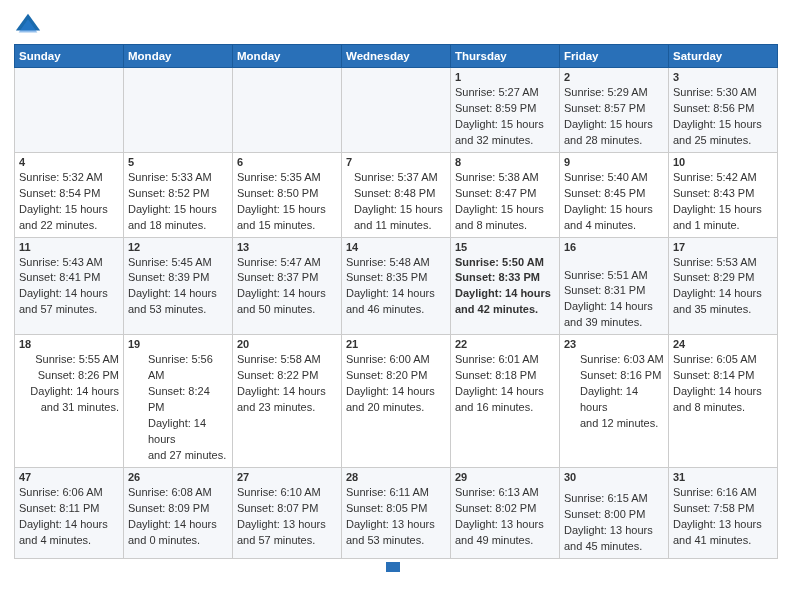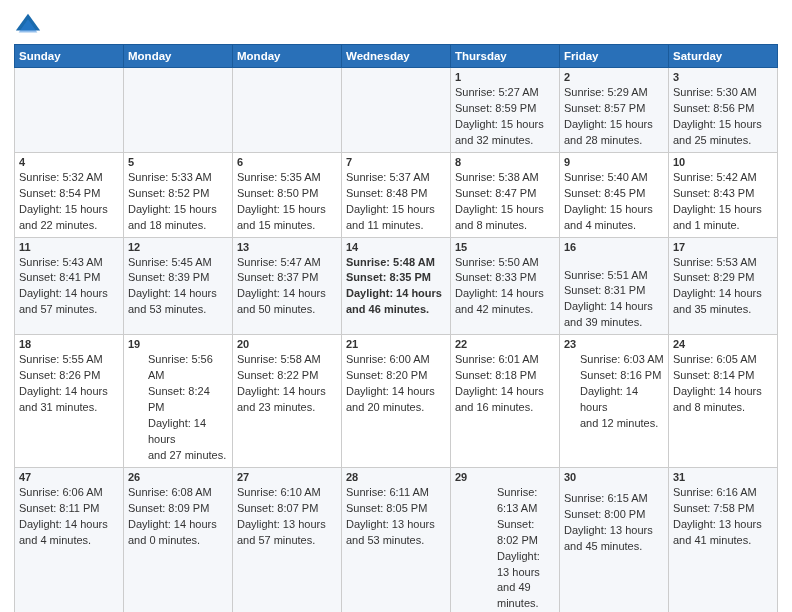--- a/index.html
+++ b/index.html
@@ -217,21 +217,21 @@
             </td>
             <td>
               <span class="day-num">6</span>
               <div class="day-detail" style="white-space: pre-line;">Sunrise: 5:35 AM
 Sunset: 8:50 PM
 Daylight: 15 hours
 and 15 minutes.</div>
             </td>
             <td>
               <span class="day-num">7</span>
-              <div class="day-detail" style="white-space: pre-line;">Sunrise: 5:37 AM
+              <div class="day-detail" style="white-space: pre-line; margin-left: 8px;">Sunrise: 5:37 AM
 Sunset: 8:48 PM
 Daylight: 15 hours
 and 11 minutes.</div>
             </td>
             <td>
               <span class="day-num">8</span>
               <div class="day-detail" style="white-space: pre-line;">Sunrise: 5:38 AM
 Sunset: 8:47 PM
 Daylight: 15 hours
 and 8 minutes.</div>
@@ -268,28 +268,28 @@
             </td>
             <td>
               <span class="day-num">13</span>
               <div class="day-detail" style="white-space: pre-line;">Sunrise: 5:47 AM
 Sunset: 8:37 PM
 Daylight: 14 hours
 and 50 minutes.</div>
             </td>
             <td>
               <span class="day-num">14</span>
-              <div class="day-detail" style="white-space: pre-line; font-weight: bold;">Sunrise: 5:48 AM
+              <div class="day-detail" style="white-space: pre-line;">Sunrise: 5:48 AM
 Sunset: 8:35 PM
 Daylight: 14 hours
 and 46 minutes.</div>
             </td>
             <td>
               <span class="day-num">15</span>
-              <div class="day-detail" style="white-space: pre-line;">Sunrise: 5:50 AM
+              <div class="day-detail" style="white-space: pre-line; font-weight: bold;">Sunrise: 5:50 AM
 Sunset: 8:33 PM
 Daylight: 14 hours
 and 42 minutes.</div>
             </td>
             <td>
               <span class="day-num">16</span>
               <div class="day-detail" style="white-space: pre-line; margin-top: 15px;">Sunrise: 5:51 AM
 Sunset: 8:31 PM
 Daylight: 14 hours
 and 39 minutes.</div>
@@ -298,21 +298,21 @@
               <span class="day-num">17</span>
               <div class="day-detail" style="white-space: pre-line;">Sunrise: 5:53 AM
 Sunset: 8:29 PM
 Daylight: 14 hours
 and 35 minutes.</div>
             </td>
           </tr>
           <tr>
             <td>
               <span class="day-num">18</span>
-              <div class="day-detail" style="white-space: pre-line;">Sunrise: 5:55 AM
+              <div class="day-detail" style="white-space: pre-line; text-align: right;">Sunrise: 5:55 AM
 Sunset: 8:26 PM
 Daylight: 14 hours
 and 31 minutes.</div>
             </td>
             <td>
               <span class="day-num">19</span>
               <div class="day-detail" style="white-space: pre-line; margin-left: 20px;">Sunrise: 5:56 AM
 Sunset: 8:24 PM
 Daylight: 14 hours
 and 27 minutes.</div>
@@ -377,21 +377,21 @@
             </td>
             <td>
               <span class="day-num">28</span>
               <div class="day-detail" style="white-space: pre-line;">Sunrise: 6:11 AM
 Sunset: 8:05 PM
 Daylight: 13 hours
 and 53 minutes.</div>
             </td>
             <td>
               <span class="day-num">29</span>
-              <div class="day-detail" style="white-space: pre-line; margin-left: 42px;">Sunrise: 6:13 AM
+              <div class="day-detail" style="white-space: pre-line;">Sunrise: 6:13 AM
 Sunset: 8:02 PM
 Daylight: 13 hours
 and 49 minutes.</div>
             </td>
             <td>
               <span class="day-num">30</span>
               <div class="day-detail" style="white-space: pre-line; margin-top: 8px;">Sunrise: 6:15 AM
 Sunset: 8:00 PM
 Daylight: 13 hours
 and 45 minutes.</div>

